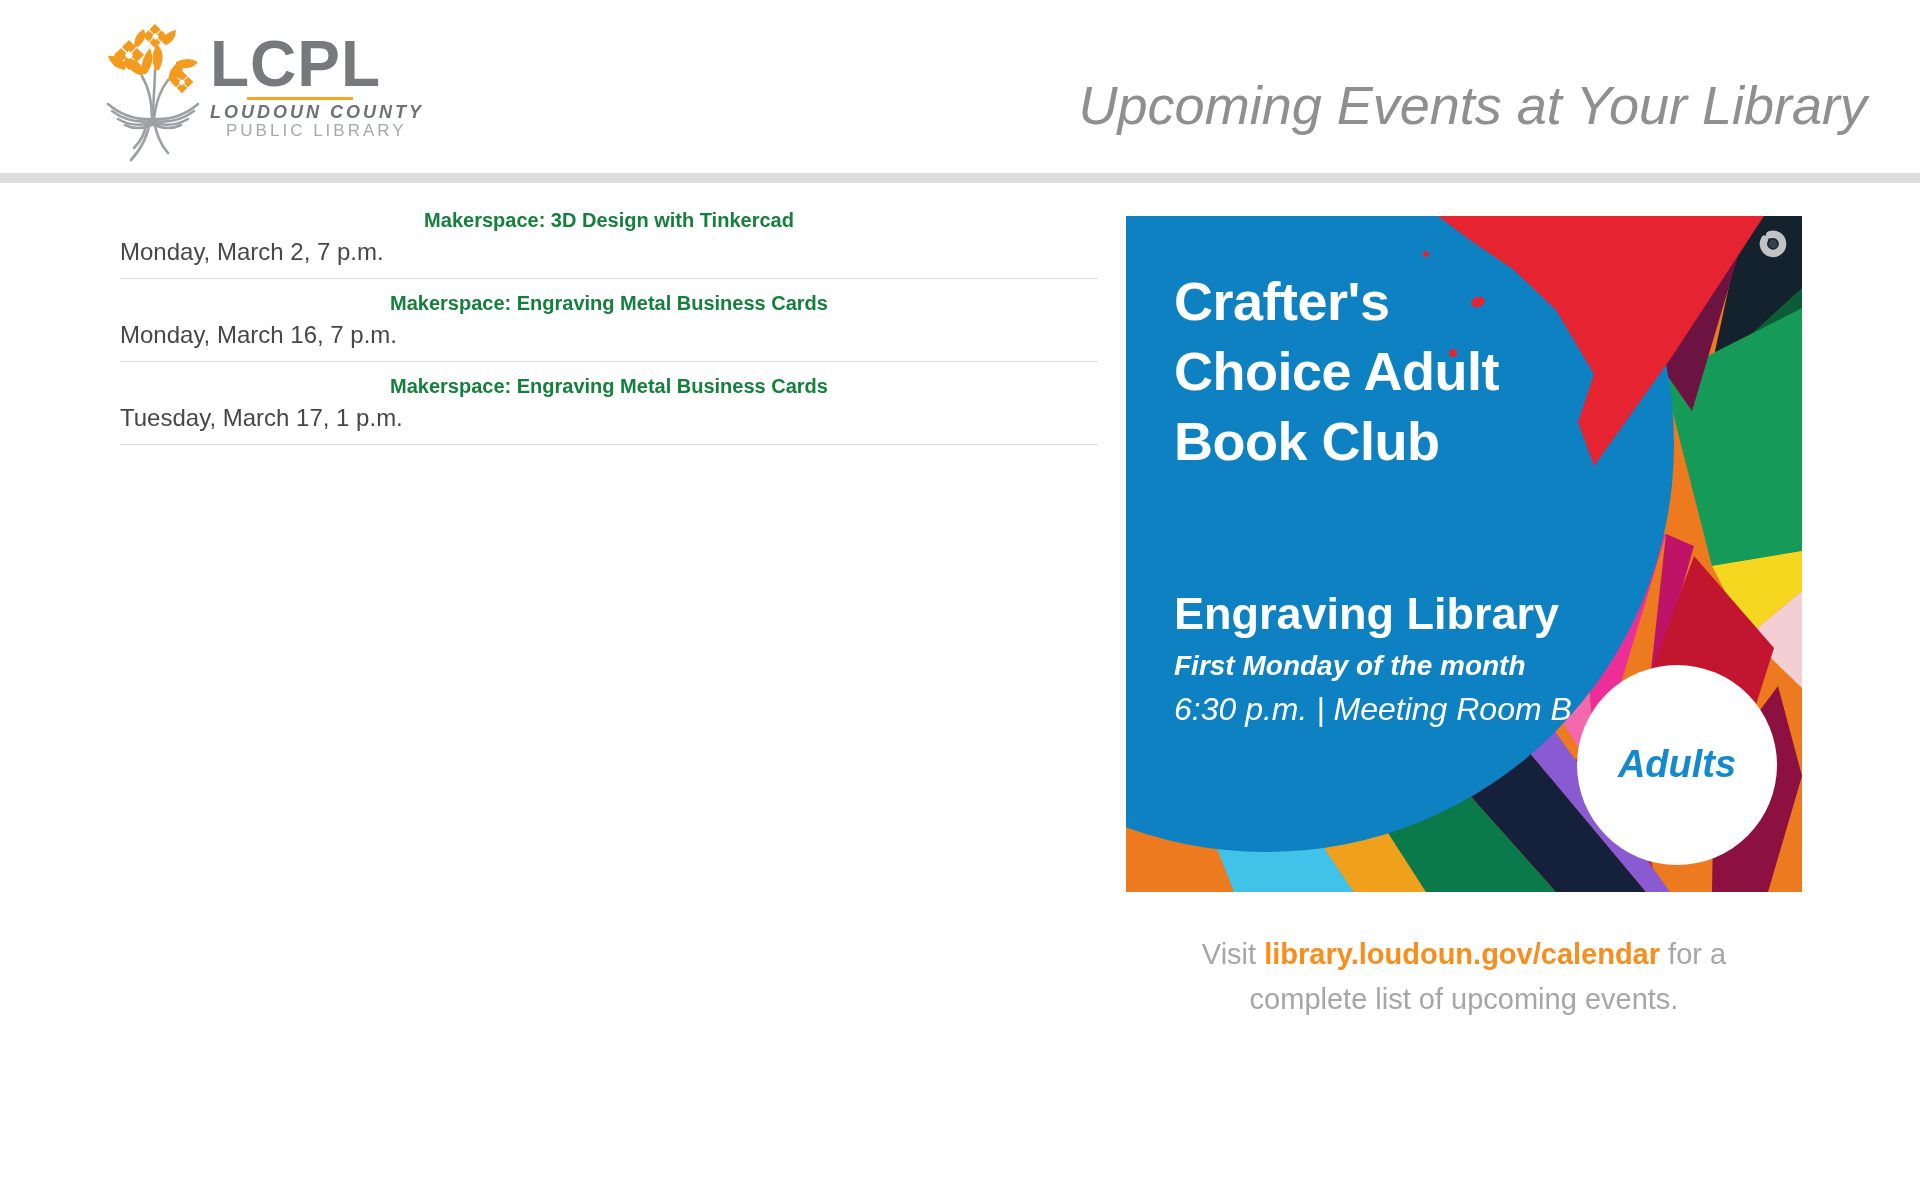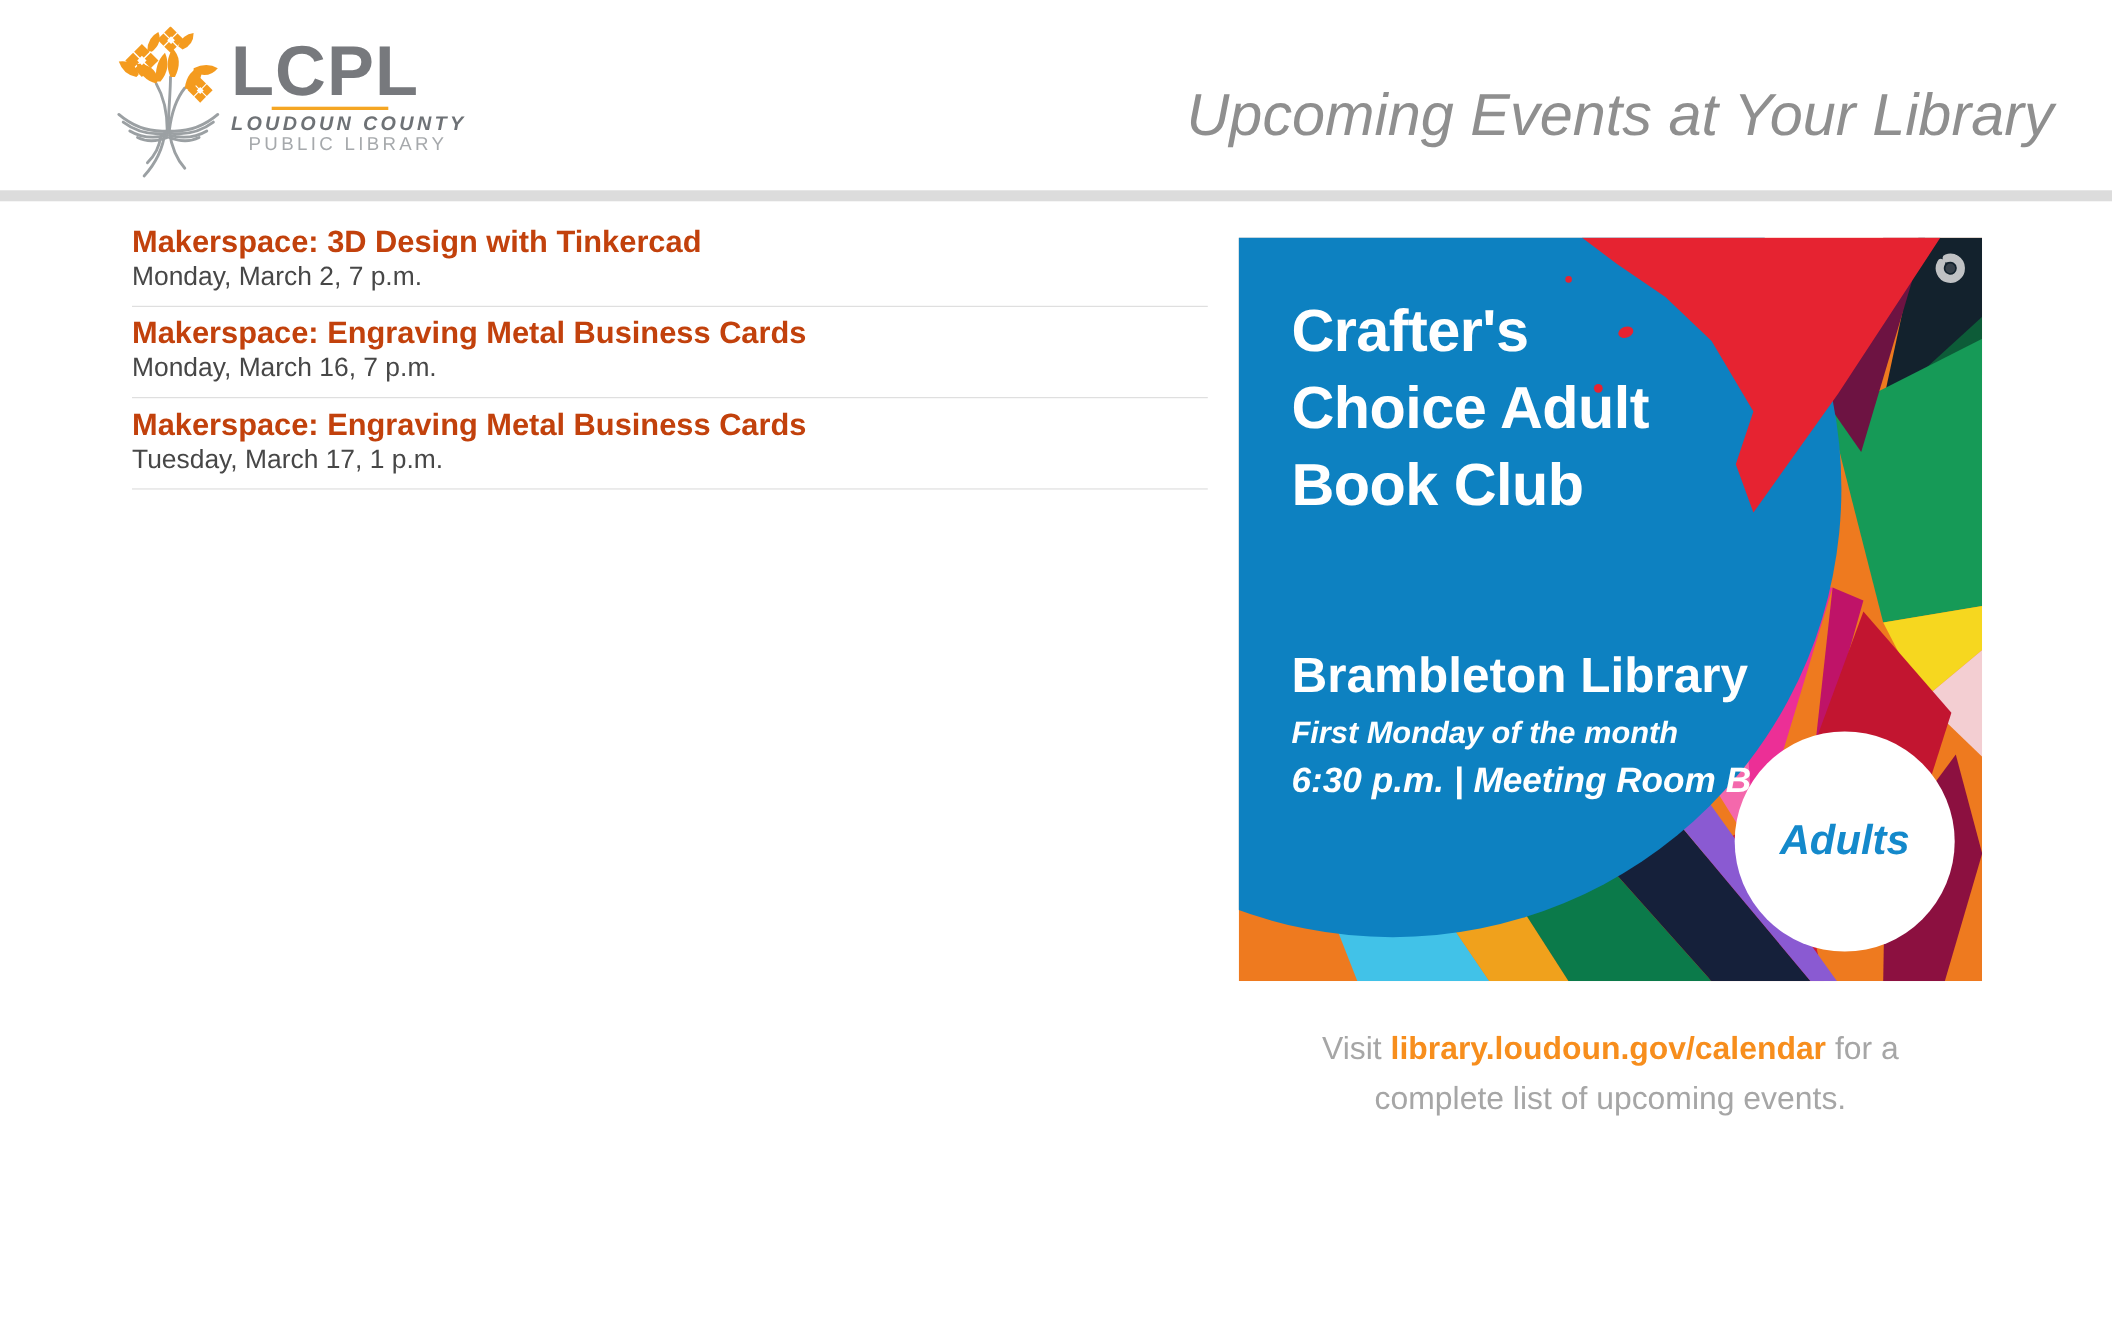--- a/index.html
+++ b/index.html
@@ -17,31 +17,31 @@
   #logo-underline { width:106px; height:3px; background:#f5a623; margin:1px 0 4px 37px; }
   #logo-line1 { font-size:18px; font-weight:700; color:#6e7276; letter-spacing:3px; line-height:17px; white-space:nowrap;font-style:italic; }
   #logo-line2 { font-size:17px; font-weight:400; color:#a6a9ac; letter-spacing:3px; line-height:20px; white-space:nowrap;margin-left:16px; }
 
   #page-title { position:absolute; right:53px; top:74px; font-size:54px; font-style:italic;
                 color:#8f8f8f; white-space:nowrap; }
 
   
   #events { position:absolute; left:120px; top:196px; width:978px; }
   .event-row { padding:8px 0 10px 0; border-bottom:1px solid #dcdcdc; }
-  .event-title { font-size:28px; font-weight:700; color:#c2410c; line-height:32px; }
+  .event-title { font-size:20px; font-weight:700; color:#15803d; line-height:32px;text-align:center; }
   .event-date  { font-size:24px; font-weight:400; color:#474747; line-height:32px; }
 
   
   #promo { position:absolute; left:1126px; top:216px; width:676px; height:676px; overflow:hidden; }
   #promo svg.bg { position:absolute; left:0; top:0; }
   .promo-text { position:absolute; color:#ffffff; white-space:nowrap; }
   #promo-heading { left:48px; top:50px; font-size:54px; font-weight:700; line-height:70px; letter-spacing:-0.5px; }
   #promo-location { left:48px; top:372px; font-size:45px; font-weight:700; }
   #promo-sched1 { left:48px; top:434px; font-size:28px; font-weight:700; font-style:italic; }
-  #promo-sched2 { left:48px; top:475px; font-size:32px; font-weight:700; font-style:italic; }
+  #promo-sched2 { left:48px; top:475px; font-size:32px; font-weight:400; font-style:italic; }
   #promo-audience { position:absolute; left:451px; top:527px; width:200px; text-align:center;
                     font-size:38px; font-weight:700; font-style:italic; color:#1489cb; }
   #promo-corner-icon { position:absolute; left:630px; top:11px; }
 
   
   #footer-caption { position:absolute; left:1106px; top:932px; width:716px; text-align:center;
                     font-size:29px; line-height:45px; color:#a6a6a6; }
   #footer-caption .cal-link { color:#f78e1d; font-weight:700; text-decoration:none; }
 </style>
 </head>
@@ -168,21 +168,21 @@
     <circle cx="300" cy="38" r="3" fill="#e62331"></circle>
 
     <circle cx="551" cy="549" r="100" fill="#ffffff"></circle>
   </svg>
 
   <div id="promo-heading" class="promo-text">
     <div>Crafter's</div>
     <div>Choice Adult</div>
     <div>Book Club</div>
   </div>
-  <div id="promo-location" class="promo-text">Brambleton Library</div>
+  <div id="promo-location" class="promo-text">Engraving Library</div>
   <div id="promo-sched1" class="promo-text">First Monday of the month</div>
   <div id="promo-sched2" class="promo-text">6:30 p.m. | Meeting Room B</div>
   <div id="promo-audience">Adults</div>
 
   <svg id="promo-corner-icon" width="34" height="34" viewBox="-17 -17 34 34">
     <path d="M -8.4,-4.8 A 9.6,9.6 0 1 0 -3.2,-9.2" fill="none" stroke="#c9cbcc" stroke-width="7.4" stroke-linecap="round" opacity="0.95"></path>
     <circle cx="0" cy="0" r="4.4" fill="#37414a"></circle>
   </svg>
 </div>
 

